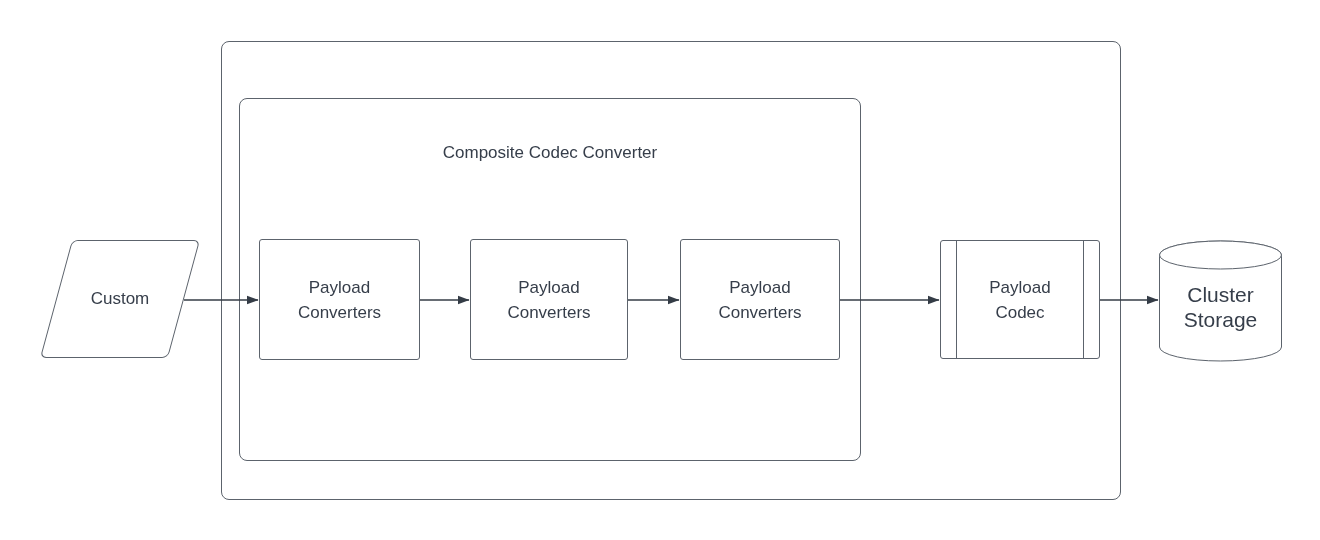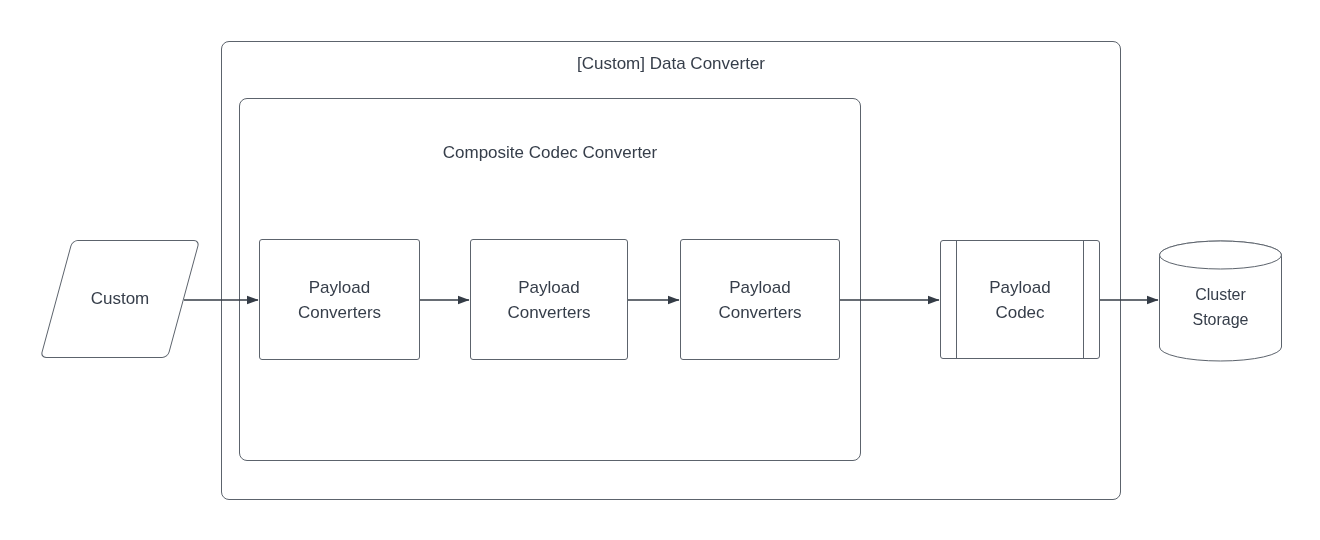--- a/index.html
+++ b/index.html
@@ -40,33 +40,32 @@
     position:absolute;left:56px;top:240px;width:128px;height:118px;
     display:flex;align-items:center;justify-content:center;
     font-size:17px;z-index:4;
   }
   
   #cluster-storage{position:absolute;left:1159px;top:240px;width:123px;height:122px;z-index:3;}
   #cluster-storage svg{display:block;}
   #cluster-storage-label{
     position:absolute;left:0;top:36px;width:100%;height:62px;
     display:flex;align-items:center;justify-content:center;text-align:center;
-    font-size:16px;line-height:25px;white-space:pre-line;
+    font-size:21px;line-height:25px;white-space:pre-line;
   }
   
   #arrows{position:absolute;left:0;top:0;z-index:10;pointer-events:none;}
   #arrows line{stroke:#343C46;stroke-width:1.5;}
 </style>
 </head>
 <body>
 
 <div id="canvas">
 
   <div id="outer-container" class="container-box">
-    <div id="outer-title" class="container-title">[Custom] Data Converter</div>
 
     <div id="inner-container" class="container-box" style="left:17px;top:56px;">
       <div id="inner-title" class="container-title">Composite Codec Converter</div>
     </div>
   </div>
 
   <div id="input-shape"></div>
   <div id="input-label">Custom</div>
 
   <div id="converter-1" class="node">Payload

